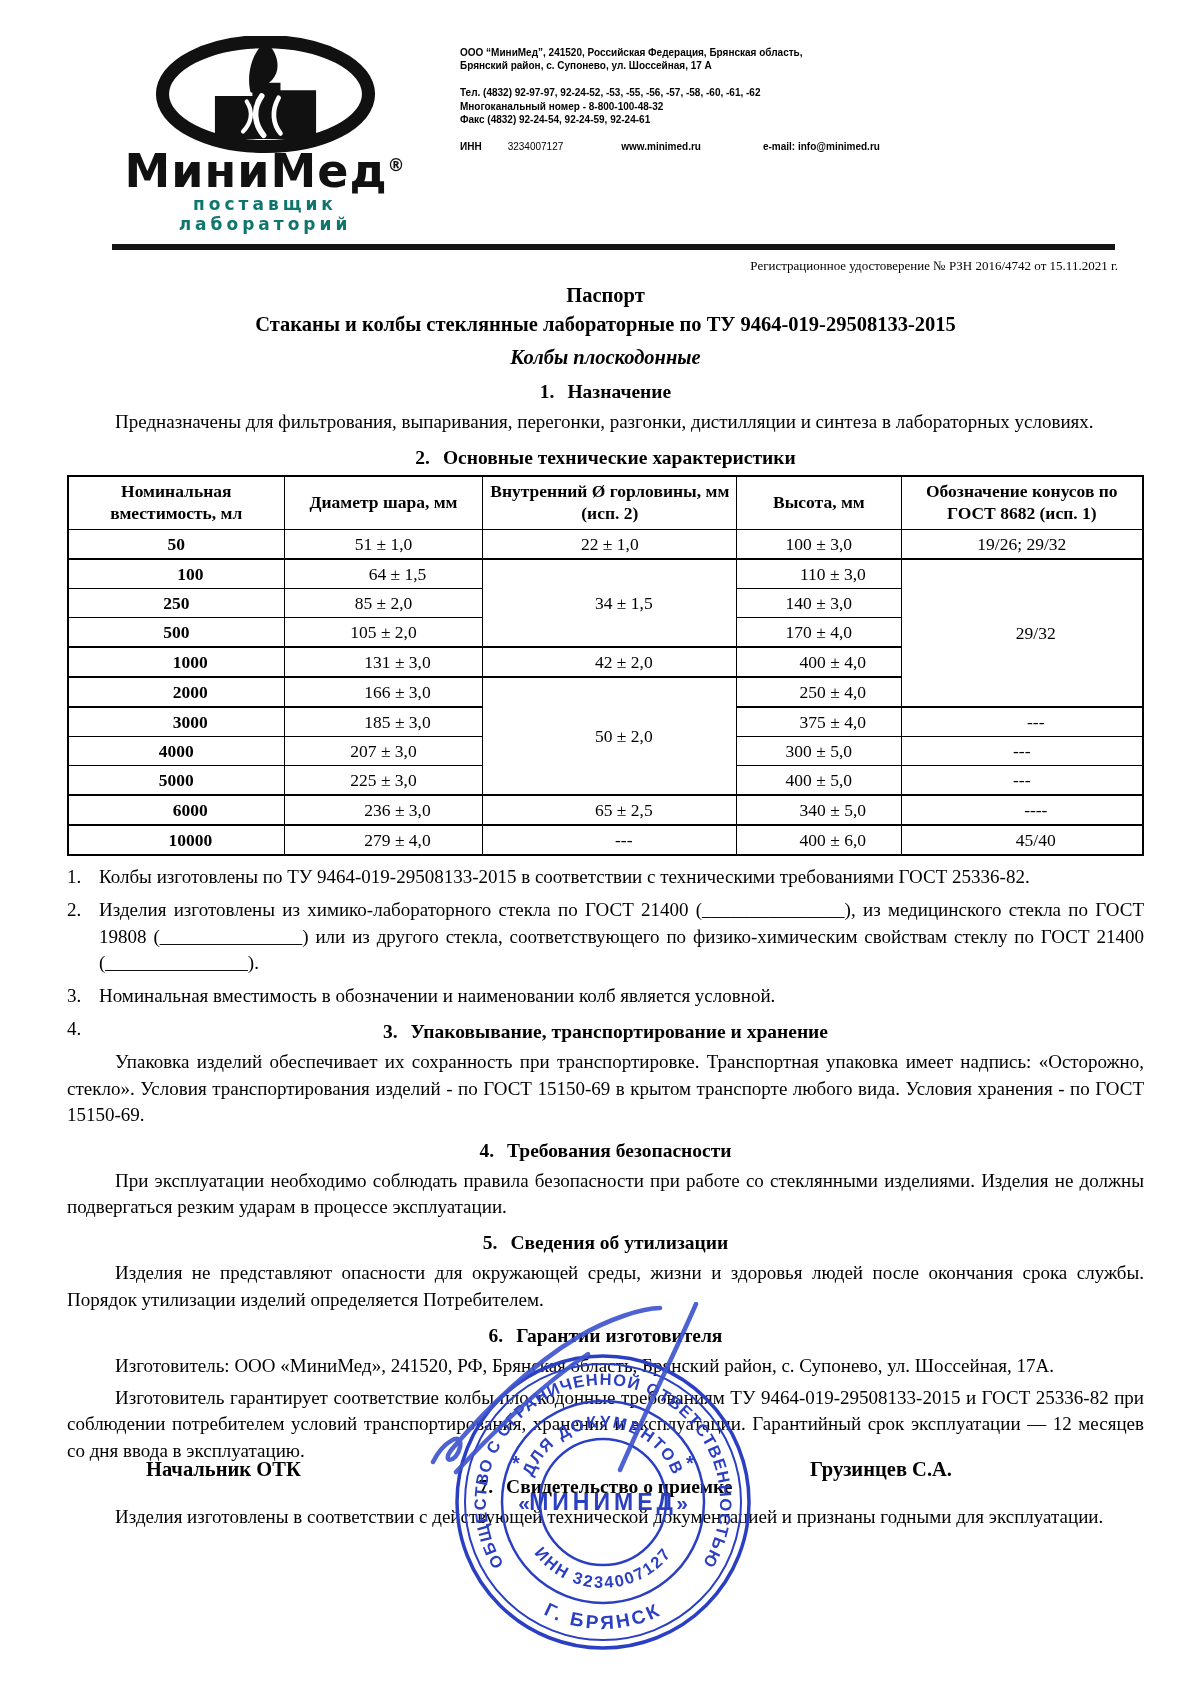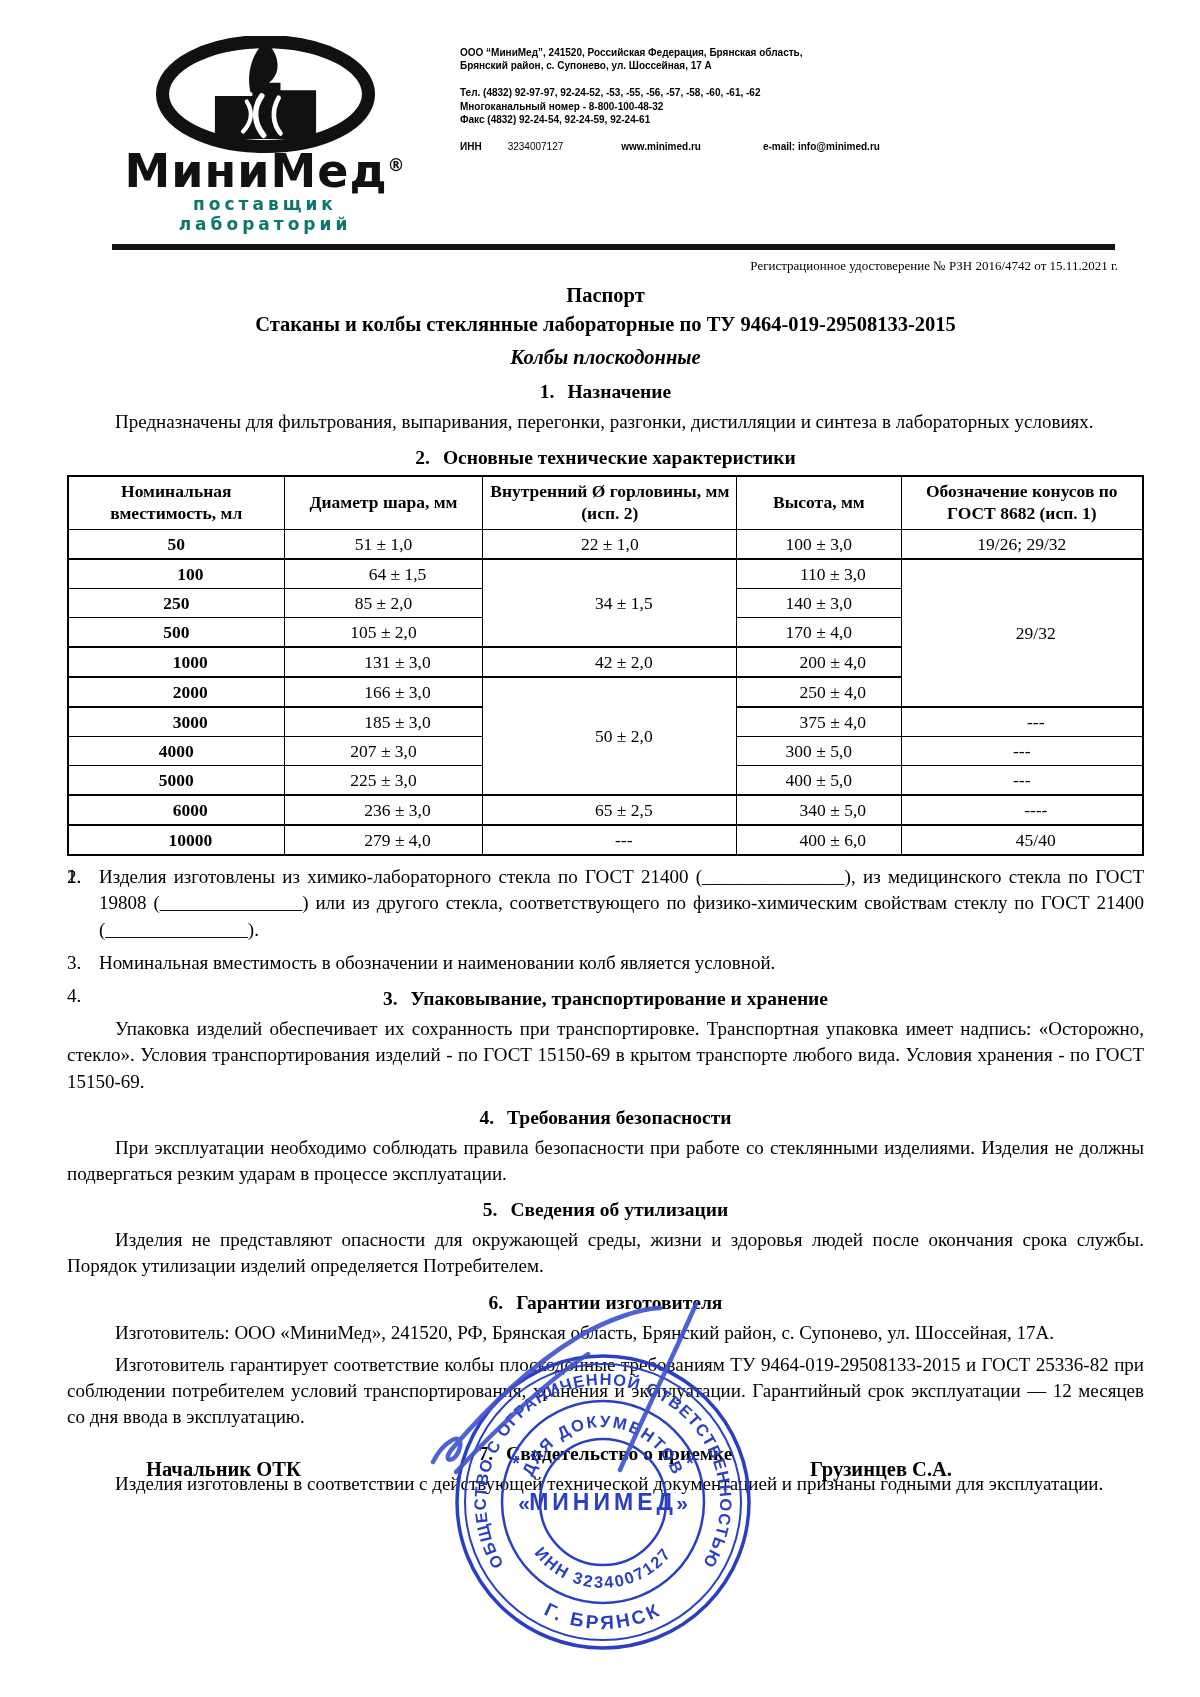--- a/index.html
+++ b/index.html
@@ -158,21 +158,21 @@
           </tr>
           <tr>
             <td>500</td>
             <td>105 ± 2,0</td>
             <td>170 ± 4,0</td>
           </tr>
           <tr class="thick-top">
             <td>1000</td>
             <td>131 ± 3,0</td>
             <td>42 ± 2,0</td>
-            <td>200 ± 4,0</td>
+            <td>400 ± 4,0</td>
           </tr>
           <tr class="thick-top">
             <td>2000</td>
             <td>166 ± 3,0</td>
             <td rowspan="4">50 ± 2,0</td>
             <td>250 ± 4,0</td>
           </tr>
           <tr class="thick-top">
             <td>3000</td>
             <td>185 ± 3,0</td>
@@ -202,21 +202,21 @@
             <td>10000</td>
             <td>279 ± 4,0</td>
             <td>---</td>
             <td>400 ± 6,0</td>
             <td>45/40</td>
           </tr>
         </tbody>
     </table>
 
     <div class="notes">
-      <div class="note"><span class="nnum">1.</span></div>
+      <div class="note"><span class="nnum">1.</span><span>Колбы изготовлены по ТУ 9464-019-29508133-2015 в соответствии с техническими требованиями ГОСТ 25336-82.</span></div>
       <div class="note"><span class="nnum">2.</span><span>Изделия изготовлены из химико-лабораторного стекла по ГОСТ 21400 (_______________), из медицинского стекла по ГОСТ 19808 (_______________) или из другого стекла, соответствующего по физико-химическим свойствам стеклу по ГОСТ 21400 (_______________).</span></div>
       <div class="note"><span class="nnum">3.</span><span>Номинальная вместимость в обозначении и наименовании колб является условной.</span></div>
       <div class="note"><span class="nnum">4.</span></div>
     </div>
 
     <div class="sec-head"><span class="num">3.</span><span>Упаковывание, транспортирование и хранение</span></div>
     <div class="para">Упаковка изделий обеспечивает их сохранность при транспортировке. Транспортная упаковка имеет надпись: «Осторожно, стекло». Условия транспортирования изделий - по ГОСТ 15150-69 в крытом транспорте любого вида. Условия хранения - по ГОСТ 15150-69.</div>
 
     <div class="sec-head"><span class="num">4.</span><span>Требования безопасности</span></div>
     <div class="para">При эксплуатации необходимо соблюдать правила безопасности при работе со стеклянными изделиями. Изделия не должны подвергаться резким ударам в процессе эксплуатации.</div>

